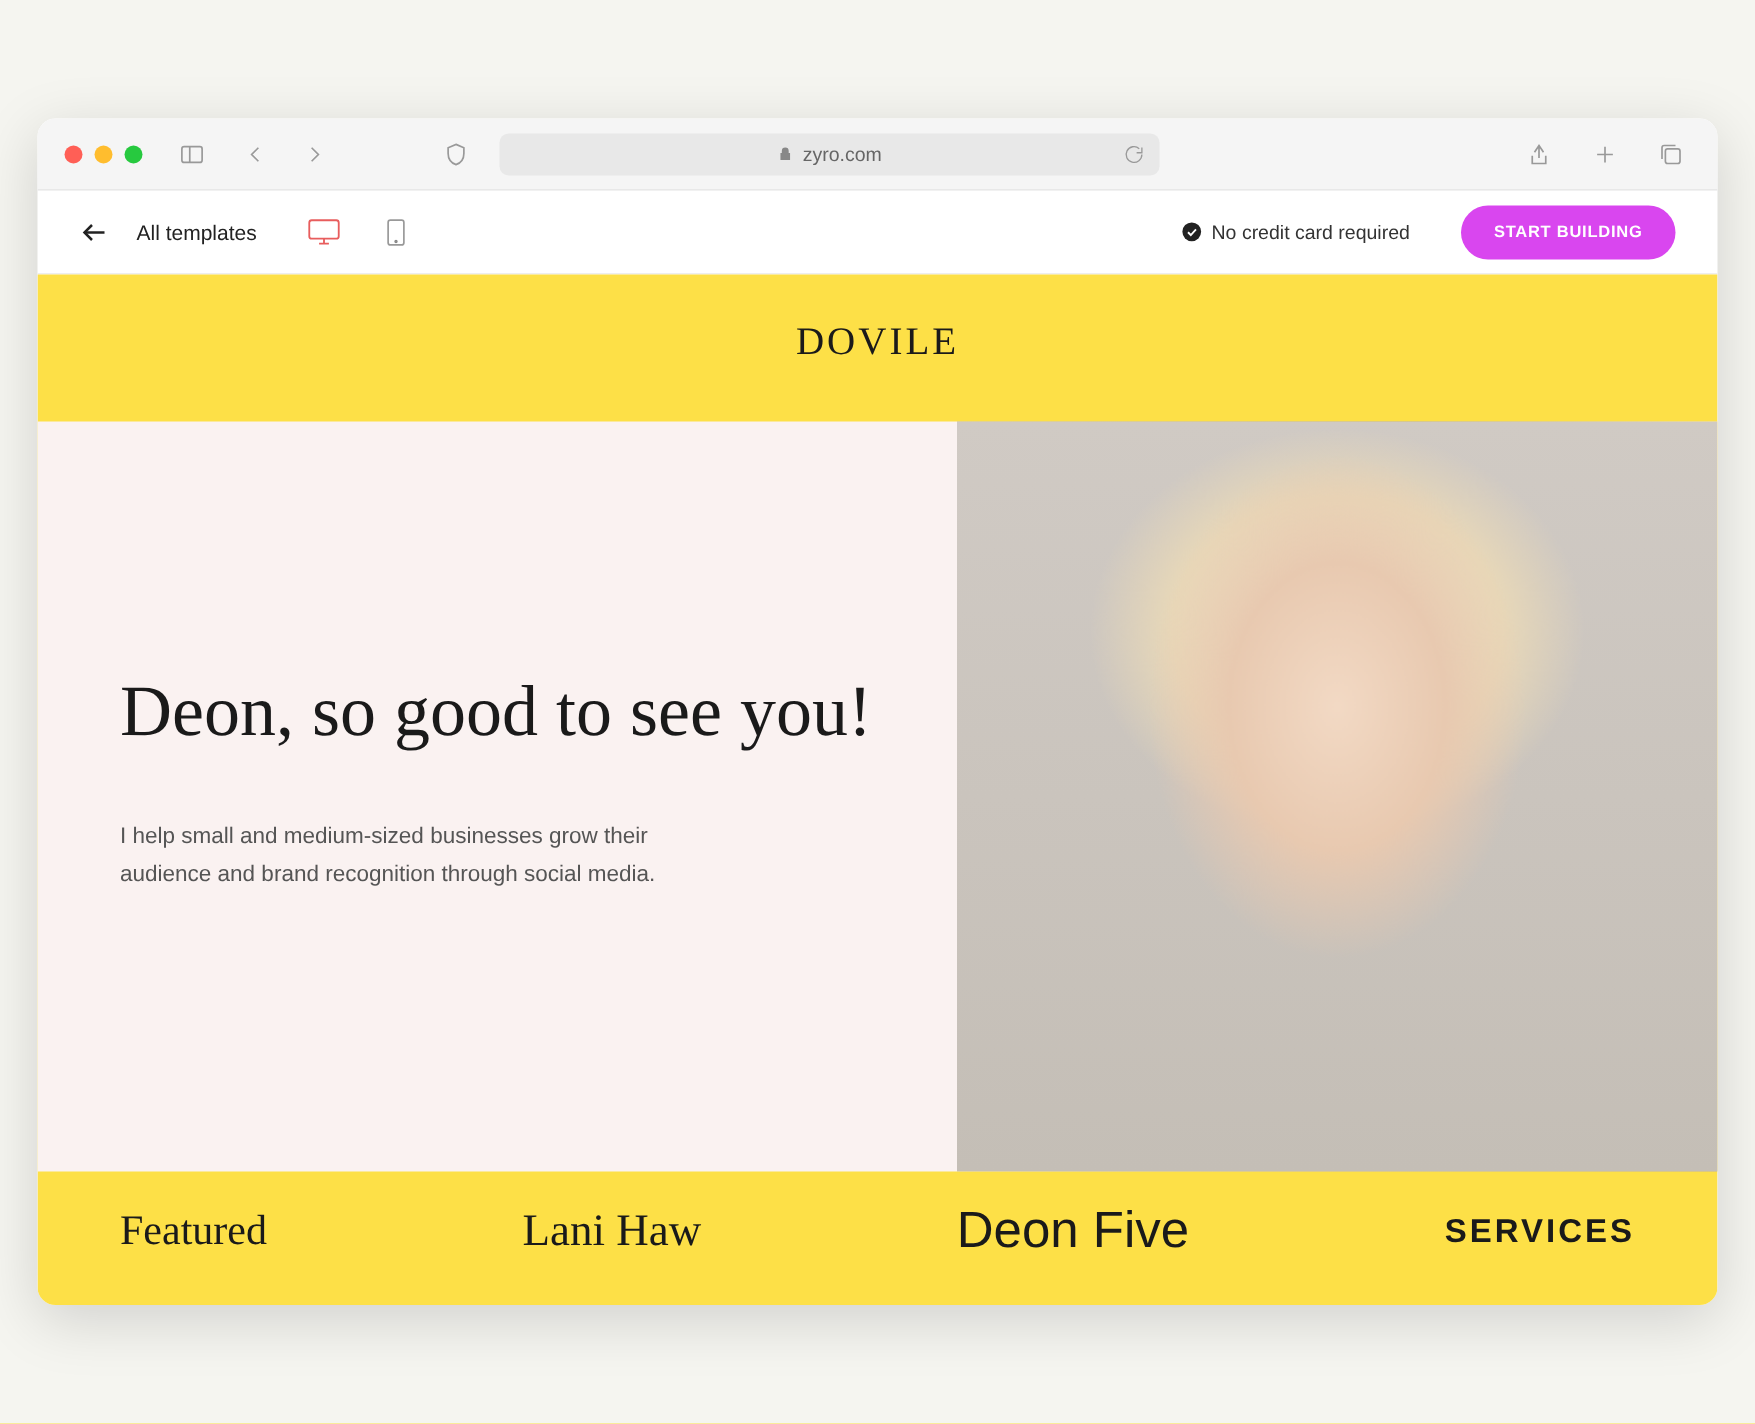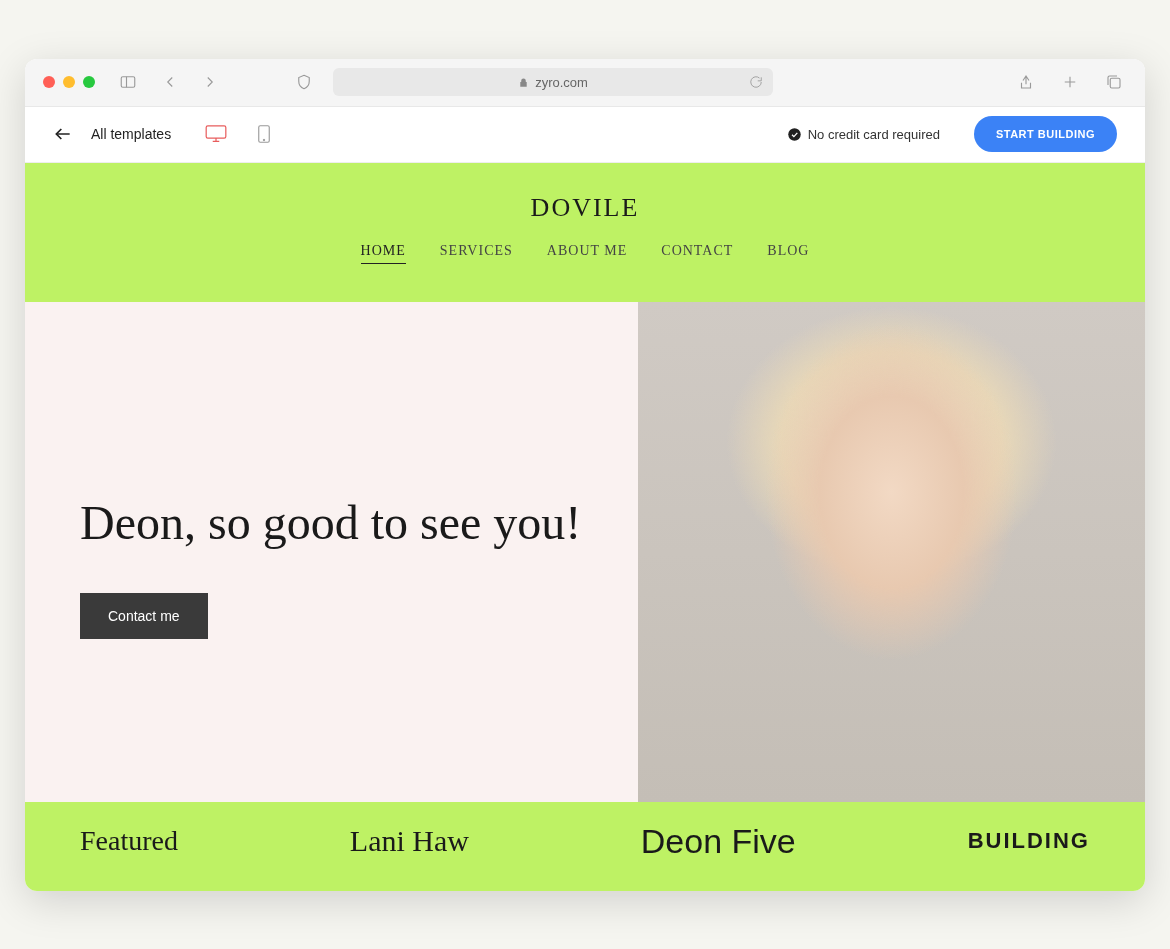--- a/index.html
+++ b/index.html
@@ -66,32 +66,32 @@
 }
 .back-arrow { width:20px; height:20px; stroke:#222; stroke-width:2; fill:none; cursor:pointer; }
 .all-templates { font-size: 14px; color: #222; cursor:pointer; }
 .device-toggle { display:flex; gap: 26px; margin-left: 16px; align-items:center; }
 .device-icon { width:22px; height:18px; cursor:pointer; }
 .device-icon.inactive { stroke:#888; }
 .appbar-spacer { flex: 1; }
 .no-cc { display:flex; align-items:flex-end; gap:6px; font-size:13px; color:#333; }
 .check-circle { width:15px; height:15px; }
 .start-btn {
-  background: #3b82f6;
+  background: #d946ef;
   color: #fff;
   font-size: 11px;
   font-weight: 600;
   letter-spacing: 0.5px;
   padding: 12px 22px;
   border-radius: 22px;
   border: none;
   cursor: pointer;
   margin-left: 16px;
 }
-.site { background:#bef264; }
+.site { background:#fde047; }
 .site-header { text-align:center; padding: 30px 0 18px; }
 .brand { font-family: Georgia, 'Times New Roman', serif; font-size: 26px; letter-spacing: 2px; color:#1a1a1a; font-weight:400; }
 .navmenu { display:flex; justify-content:center; gap:34px; margin-top:20px; }
 .navmenu span { font-family: Georgia, serif; font-size:14px; letter-spacing:1px; color:#444; cursor:pointer; padding-bottom:4px; }
 .navmenu span.active { border-bottom: 1px solid #222; color:#222; }
 .hero { display:flex; align-items:stretch; margin-top: 20px; }
 .hero-left {
   flex: 1;
   background: #faf2f1;
   padding: 78px 50px 50px 55px;
@@ -230,40 +230,33 @@
           <polyline points="8 12.5 11 15.5 16.5 9.5" fill="none" stroke="#fff" stroke-width="2"></polyline>
         </svg>
       <span>No credit card required</span>
     </div>
     <button class="start-btn">START BUILDING</button>
   </div>
 
   <div class="site">
     <div class="site-header">
       <div class="brand">DOVILE</div>
-      <div class="navmenu">
-        <span class="active">HOME</span>
-        <span>SERVICES</span>
-        <span>ABOUT ME</span>
-        <span>CONTACT</span>
-        <span>BLOG</span>
-      </div>
     </div>
 
     <div class="hero">
       <div class="hero-left">
         <h1 class="hero-title">Deon, so good to see you!</h1>
-        <button class="contact-btn">Contact me</button>
+        <p class="hero-sub">I help small and medium-sized businesses grow their audience and brand recognition through social media.</p>
       </div>
       <div class="hero-right">
         <div class="portrait"></div>
       </div>
     </div>
 
     <div class="featured">
       <div class="featured-label">Featured</div>
       <div class="logo1">Lani Haw</div>
       <div class="logo2">Deon Five</div>
-      <div class="logo3">BUILDING</div>
+      <div class="logo3">SERVICES</div>
     </div>
   </div>
 
 </div>
 
 </body></html>

